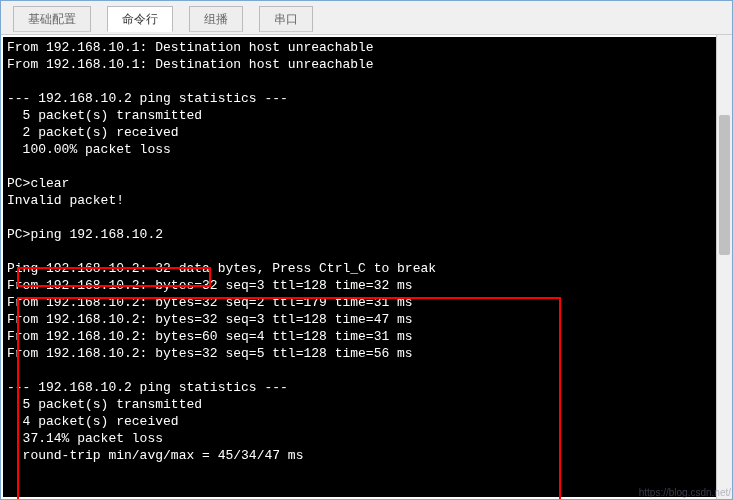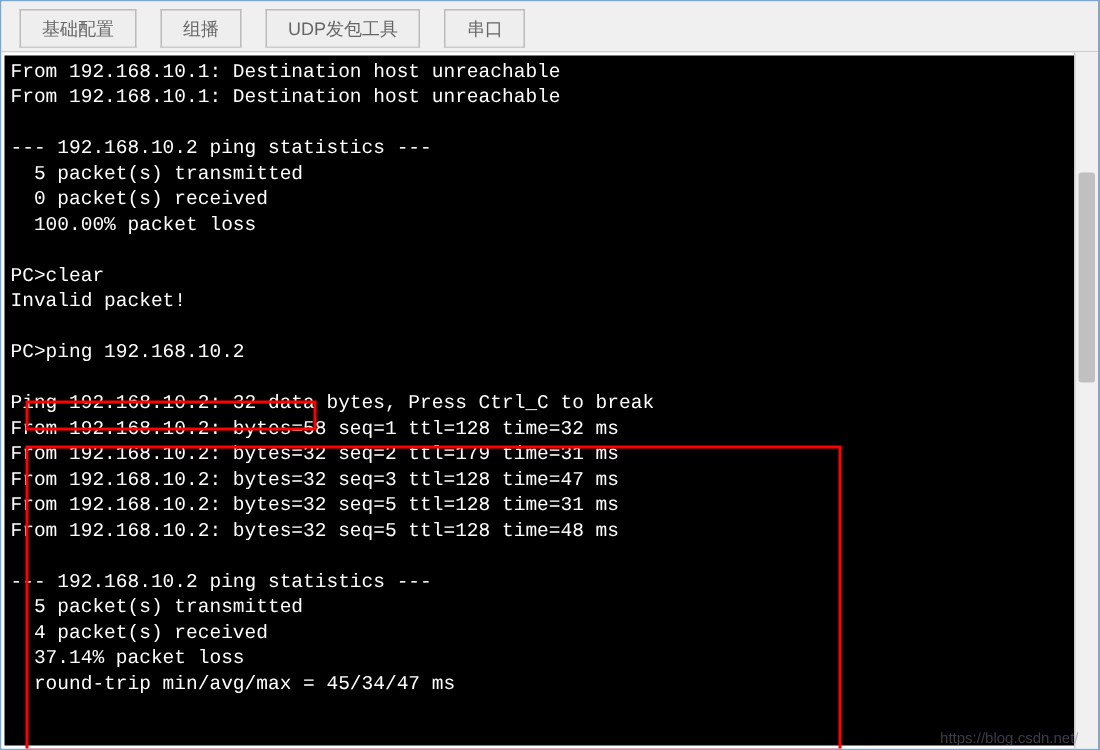--- a/index.html
+++ b/index.html
@@ -15,54 +15,54 @@
     .tabrow { height: 34px; background: #f0f0f0; display: flex; padding: 4px 6px 0 12px; gap: 16px; border-bottom: 1px solid #ccc; }
     .tab { height: 26px; padding: 0 14px; background: #fff; border: 1px solid #bbb; font-size: 12px; color: #333; display: flex; align-items: center; cursor: pointer; border-bottom: 1px solid #fff; position: relative; top: 1px; }
     .tab.inactive { background: #eee; color: #666; border-bottom: 1px solid #ccc; }
     .term-wrap { flex: 1; background: #fff; padding: 2px; overflow: hidden; position: relative; }
     .terminal { width: 100%; height: 100%; background: #000; color: #fff; font-family: "Consolas","Courier New",monospace; font-size: 13px; line-height: 17px; padding: 2px 4px; white-space: pre; overflow: hidden; position: relative; }
     .highlight-box { position: absolute; border: 2px solid #f00; pointer-events: none; }
     .hl1 { left: 16px; top: 232px; width: 194px; height: 20px; }
     .hl2 { left: 16px; top: 262px; width: 544px; height: 204px; }
     .scrollbar { position: absolute; right: 0; top: 0; bottom: 0; width: 16px; background: #f0f0f0; border-left: 1px solid #ccc; }
     .scroll-thumb { position: absolute; left: 2px; right: 2px; top: 80px; height: 140px; background: #c0c0c0; border-radius: 2px; }
-    .watermark { position: absolute; right: 14px; bottom: 2px; font-size: 10px; color: rgba(120,120,150,0.5); font-family: Arial; }
+    .watermark { position: absolute; right: 2px; bottom: 2px; font-size: 10px; color: rgba(120,120,150,0.5); font-family: Arial; }
   </style>
 </head>
 <body>
 
 <div class="window">
 
   <div class="tabrow">
     <div class="tab inactive">基础配置</div>
+    <div class="tab">命令行</div>
     <div class="tab inactive">组播</div>
-    <div class="tab inactive">UDP发包工具</div>
     <div class="tab inactive">串口</div>
   </div>
 
   <div class="term-wrap">
     <div class="terminal"><span>From 192.168.10.1: Destination host unreachable</span>
 <span>From 192.168.10.1: Destination host unreachable</span>
 <span></span>
 <span>--- 192.168.10.2 ping statistics ---</span>
 <span>  5 packet(s) transmitted</span>
-<span>  0 packet(s) received</span>
+<span>  2 packet(s) received</span>
 <span>  100.00% packet loss</span>
 <span></span>
 <span>PC&gt;clear</span>
 <span>Invalid packet!</span>
 <span></span>
 <span>PC&gt;ping 192.168.10.2</span>
 <span></span>
 <span>Ping 192.168.10.2: 32 data bytes, Press Ctrl_C to break</span>
-<span>From 192.168.10.2: bytes=58 seq=1 ttl=128 time=32 ms</span>
+<span>From 192.168.10.2: bytes=32 seq=3 ttl=128 time=32 ms</span>
 <span>From 192.168.10.2: bytes=32 seq=2 ttl=179 time=31 ms</span>
 <span>From 192.168.10.2: bytes=32 seq=3 ttl=128 time=47 ms</span>
-<span>From 192.168.10.2: bytes=32 seq=5 ttl=128 time=31 ms</span>
-<span>From 192.168.10.2: bytes=32 seq=5 ttl=128 time=48 ms</span>
+<span>From 192.168.10.2: bytes=60 seq=4 ttl=128 time=31 ms</span>
+<span>From 192.168.10.2: bytes=32 seq=5 ttl=128 time=56 ms</span>
 <span></span>
 <span>--- 192.168.10.2 ping statistics ---</span>
 <span>  5 packet(s) transmitted</span>
 <span>  4 packet(s) received</span>
 <span>  37.14% packet loss</span>
 <span>  round-trip min/avg/max = 45/34/47 ms</span>
 <span></span>
 </div>
     <div class="highlight-box hl1"></div>
     <div class="highlight-box hl2"></div>

